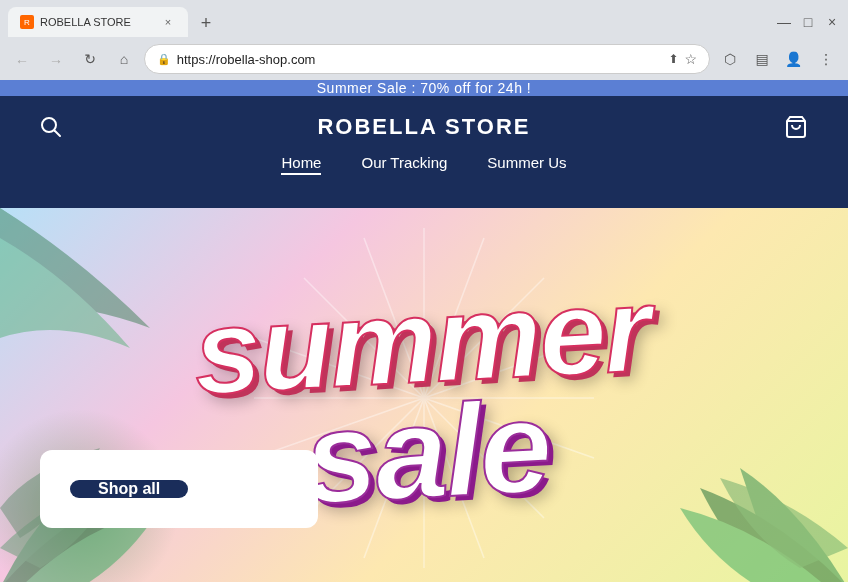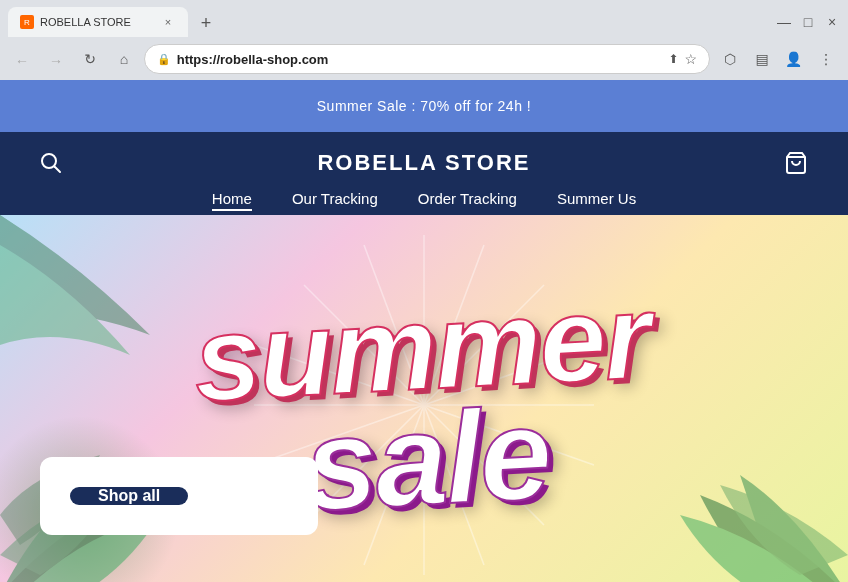--- a/index.html
+++ b/index.html
@@ -111,39 +111,38 @@
       border: 1px solid #ccc;
     }
     .address-lock {
       color: #555;
       font-size: 11px;
     }
     .address-text {
       font-size: 13px;
       color: #222;
       flex: 1;
-      font-weight: bold;
     }
     .nav-actions {
       display: flex;
       gap: 4px;
     }
 
     
     .website {
       width: 100%;
       height: calc(582px - 80px);
       overflow: hidden;
     }
 
     .announcement-bar {
       background: #5b7fd4;
       color: white;
       text-align: center;
-      padding: 18px;
+      padding: 0;
       font-size: 14px;
       font-weight: 500;
       letter-spacing: 0.5px;
     }
 
     .site-header {
       background: #1a2d5a;
       padding: 0 40px;
     }
     .header-top {
@@ -171,21 +170,21 @@
       color: white;
       font-size: 20px;
       cursor: pointer;
       width: 28px;
       display: flex; align-items: center; justify-content: flex-end;
     }
     .nav-menu {
       display: flex;
       justify-content: center;
       gap: 40px;
-      padding-bottom: 4px;
+      padding-bottom: 33px;
     }
     .nav-item {
       color: white;
       font-size: 15px;
       cursor: pointer;
       text-decoration: none;
       padding-bottom: 2px;
     }
     .nav-item.active {
       border-bottom: 2px solid white;
@@ -313,21 +312,20 @@
         <svg width="24" height="24" viewBox="0 0 24 24" fill="none" xmlns="http://www.w3.org/2000/svg">
           <path d="M6 2L3 6v14a2 2 0 002 2h14a2 2 0 002-2V6l-3-4z" stroke="white" stroke-width="2" fill="none"></path>
           <line x1="3" y1="6" x2="21" y2="6" stroke="white" stroke-width="2"></line>
           <path d="M16 10a4 4 0 01-8 0" stroke="white" stroke-width="2" fill="none"></path>
         </svg>
       </div>
     </div>
     <nav class="nav-menu">
       <a class="nav-item active">Home</a>
       <a class="nav-item">Our Tracking</a>
-      <a class="nav-item">Order Tracking</a>
       <a class="nav-item">Summer Us</a>
     </nav>
   </div>
 
   <div class="hero">
 
     <svg class="hero-svg" viewBox="0 0 848 380" xmlns="http://www.w3.org/2000/svg">
 
       <g opacity="0.4" stroke="white" stroke-width="1.5">
         <line x1="424" y1="190" x2="424" y2="20"></line>

